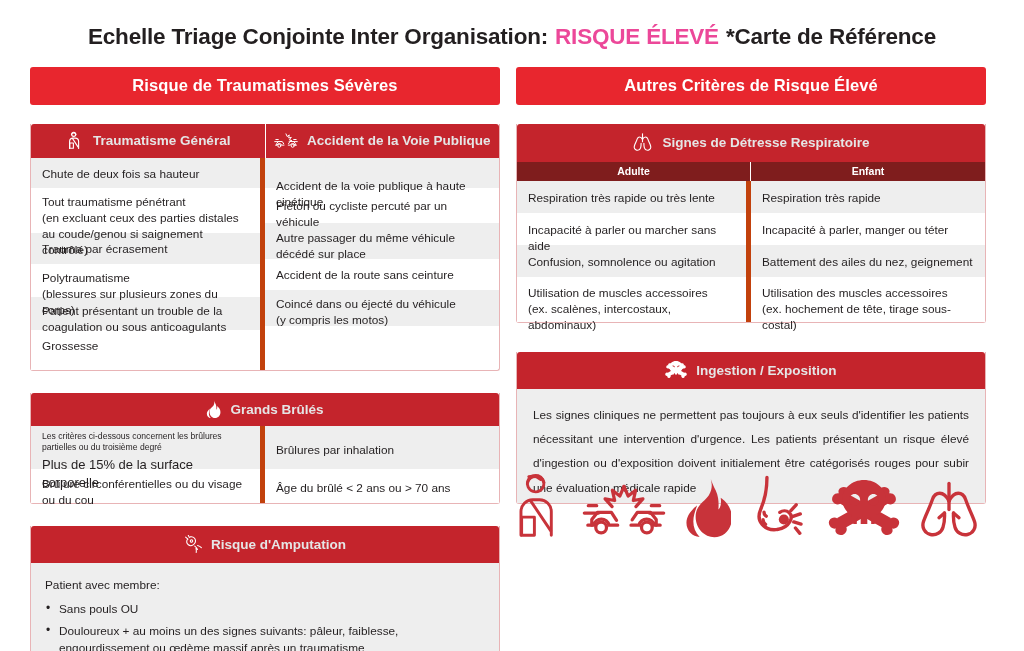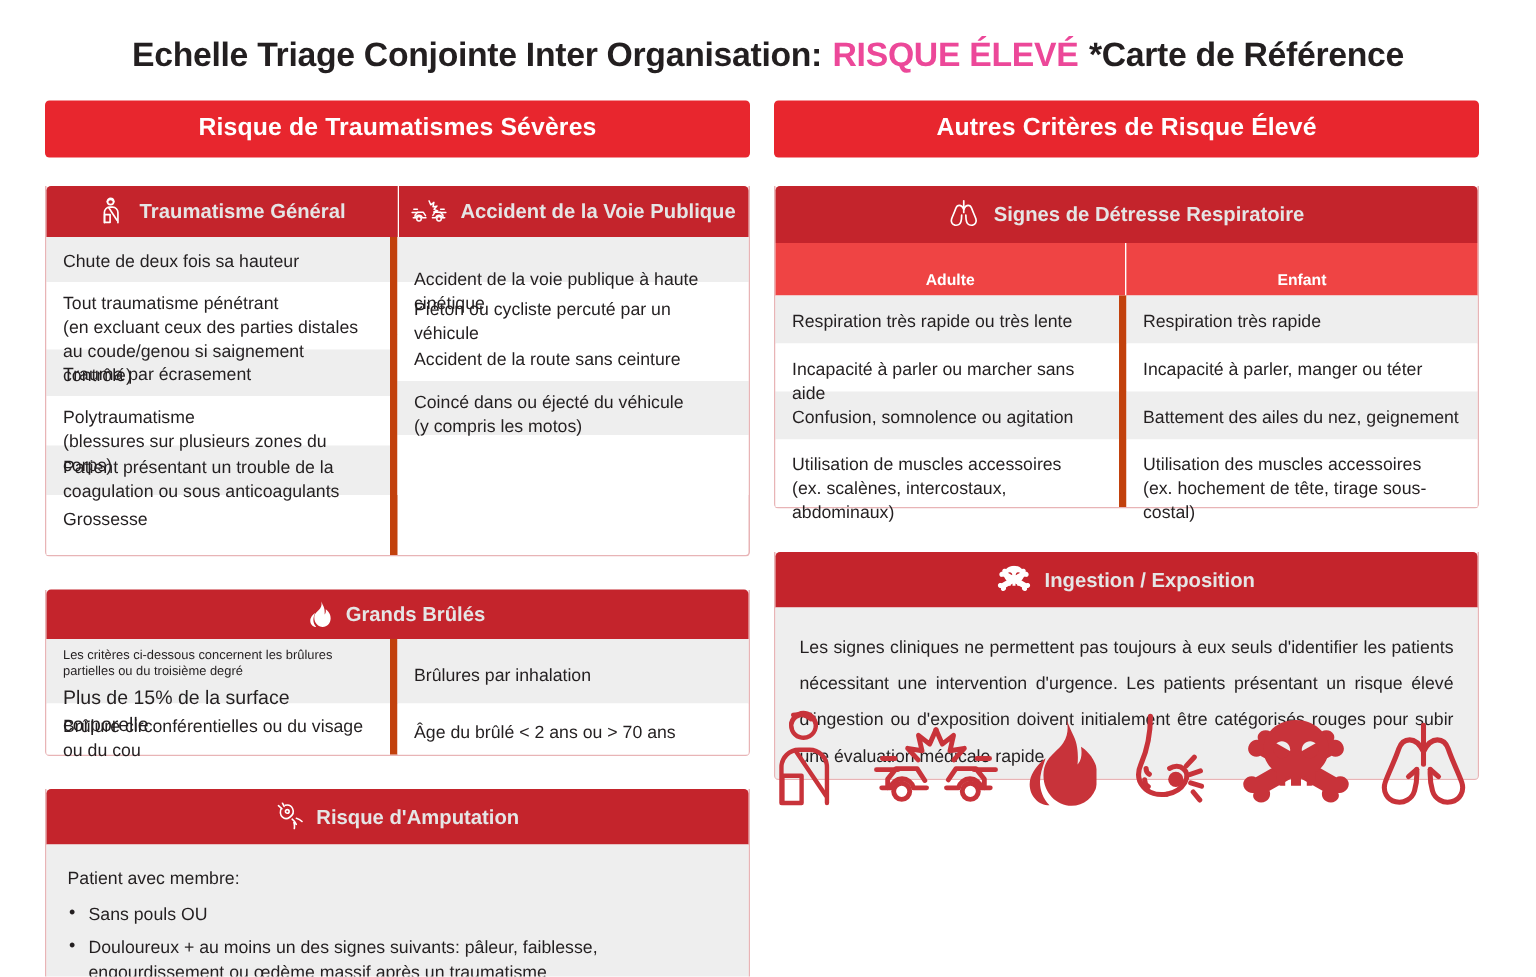--- a/index.html
+++ b/index.html
@@ -101,26 +101,26 @@
     font-size: 8.6px;
     line-height: 1.3;
     margin-bottom: 3px;
   }
   .cell .big { display:block; font-size: 13px; }
 
   
   .subhead-row { display: flex; }
   .subhead {
     width: 50%;
-    background: #ef4444;
+    background: #7f1d1d;
     color: #ffffff;
     font-size: 10.5px;
     font-weight: bold;
     text-align: center;
-    padding: 19px 0 4px;
+    padding: 3px 0 4px;
     box-sizing: border-box;
   }
   .subhead.left { border-right: 1px solid #ffffff; }
 
   
   .panel-body {
     background: #eeeeee;
     font-size: 11.8px;
     line-height: 1.75;
     padding: 12px 14px 16px;
@@ -209,20 +209,21 @@
 (en excluant ceux des parties distales au coude/genou si saignement contrôlé)</div>
           <div class="cell odd" style="height:31px;">Trauma par écrasement</div>
           <div class="cell even" style="height:33px;white-space:pre-line;padding-top:7px;">Polytraumatisme
 (blessures sur plusieurs zones du corps)</div>
           <div class="cell odd" style="height:33px;padding-top:7px;">Patient présentant un trouble de la coagulation ou sous anticoagulants</div>
           <div class="cell even" style="height:40px;">Grossesse</div>
         </div>
         <div class="tcol">
           <div class="cell odd" style="height:29px;white-space:pre-line;padding-top:21px;">Accident de la voie publique à haute cinétique</div>
           <div class="cell even" style="height:35px;padding-top:11px;">Piéton ou cycliste percuté par un véhicule</div>
+          <div class="cell odd" style="height:36px;white-space:pre-line;padding-top:8px;">Autre passager du même véhicule décédé sur place</div>
           <div class="cell even" style="height:31px;padding-top:9px;">Accident de la route sans ceinture</div>
           <div class="cell odd" style="height:36px;white-space:pre-line;padding-top:7px;">Coincé dans ou éjecté du véhicule
 (y compris les motos)</div>
           <div class="cell even blank" style="height:40px;"></div>
         </div>
       </div>
     </div>
 
     <div class="card" style="margin-top:22px;">
       <div class="sec-head">

